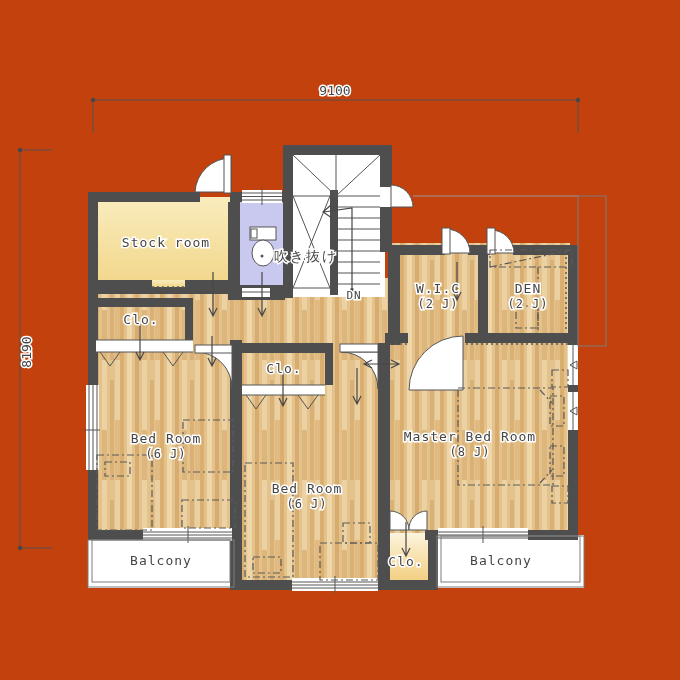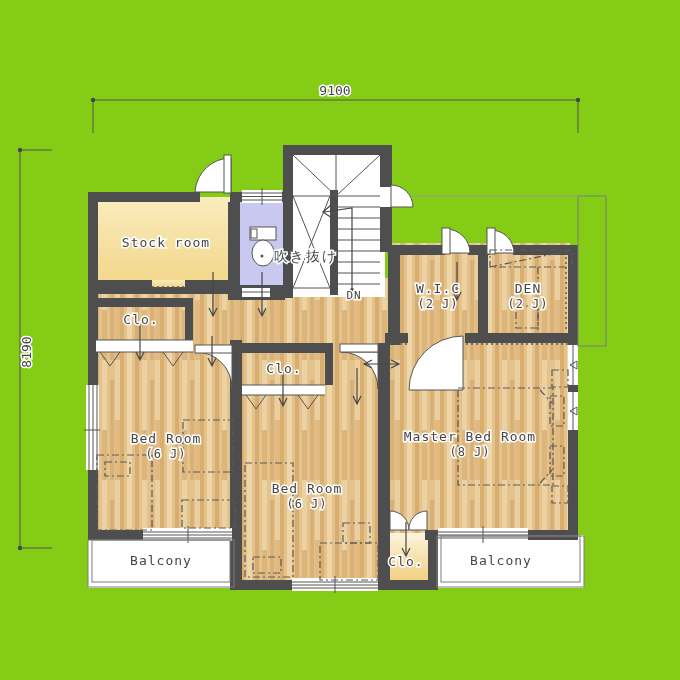--- a/index.html
+++ b/index.html
@@ -1,16 +1,16 @@
 <!DOCTYPE html>
 <html><head>
 <meta charset="utf-8">
 <style>
   html,body{margin:0;padding:0;background:#fff;}
-  .stage{position:relative;width:680px;height:680px;background:#84cc16;overflow:hidden;}
+  .stage{position:relative;width:680px;height:680px;background:#c2410c;overflow:hidden;}
   svg{display:block;}
   .wall{fill:#4e4e4e;}
   .ln{stroke:#555;stroke-width:1;fill:none;}
   .thin{stroke:#7d7d7d;stroke-width:1;fill:none;}
   .lite{stroke:#9a9a9a;stroke-width:1;fill:none;}
   .door{fill:#ffffff;stroke:#555;stroke-width:1;}
   .leaf{fill:#ffffff;stroke:#555;stroke-width:1;}
   .furn{fill:none;stroke:#5a5a5a;stroke-width:1.2;stroke-dasharray:7 3 2 3;}
   .dotl{fill:none;stroke:#5a5a5a;stroke-width:1.5;stroke-dasharray:2 3;}
   .arw{stroke:#474747;stroke-width:1.2;fill:none;}

